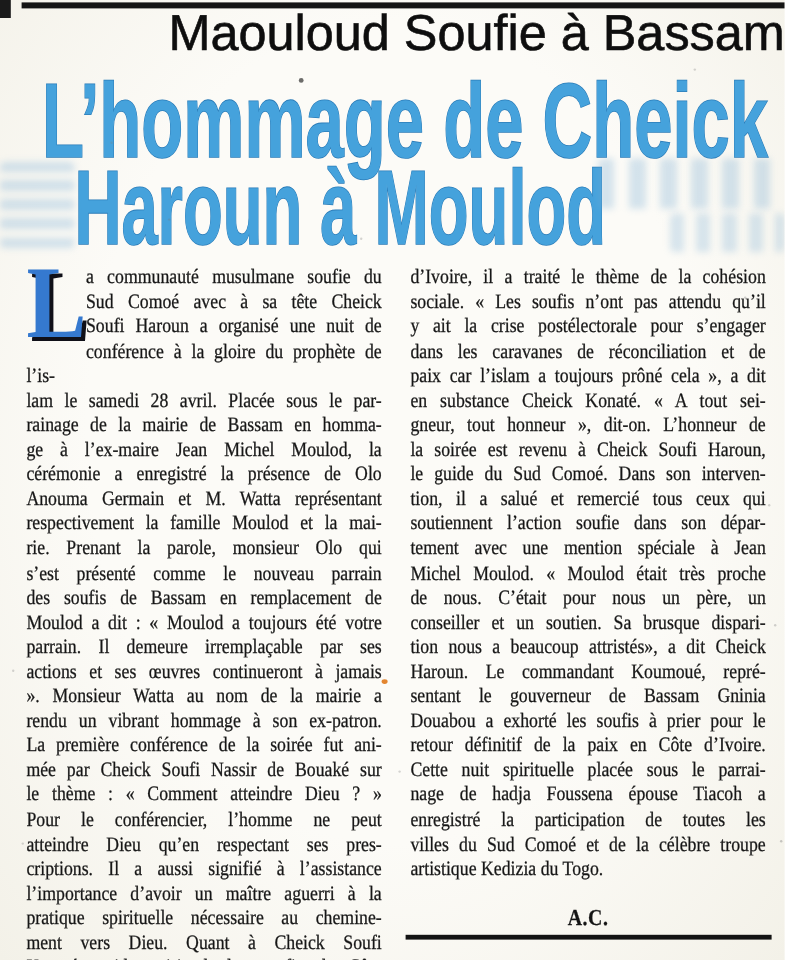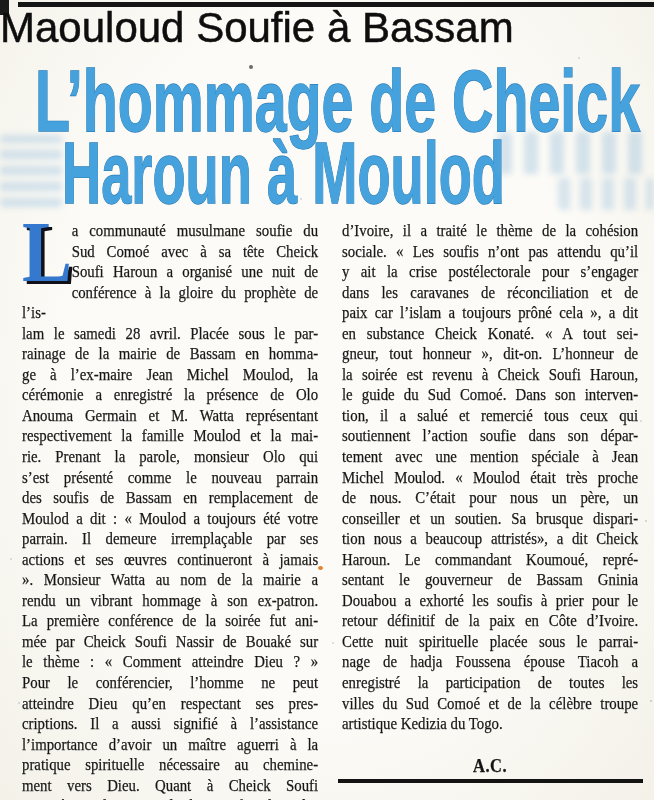--- a/index.html
+++ b/index.html
@@ -6,21 +6,21 @@
   html,body{margin:0;padding:0;}
   .page{
     position:relative; width:654px; height:800px; overflow:hidden;
     background: radial-gradient(ellipse at 50% 45%, #fcfbf7 55%, #f3f1e8 100%);
     font-family:"Liberation Serif", serif;
   }
   .top-rule{position:absolute; left:18px; top:2px; width:636px; height:5px; background:#151515;}
   .corner-mark{position:absolute; left:0; top:0; width:9px; height:15px; background:#1a1a1a;}
   .kicker{
     position:absolute; top:4px; left:0; width:100%;
-    text-align:left; font-family:"Liberation Sans", sans-serif;
+    text-align:right; font-family:"Liberation Sans", sans-serif;
     font-size:42px; line-height:48px; color:#0e0e0e;
     -webkit-text-stroke:0.5px #111;
   }
   .headline-svg{position:absolute; left:0; top:52px;}
   .headline-svg text{
     font-family:"Liberation Sans", sans-serif; font-weight:bold;
     fill:#45a2dc; stroke:#2b7cb8; stroke-width:1.3px; paint-order:stroke fill;
   }
   .ghost{position:absolute; filter:blur(3px); opacity:.5; border-radius:4px;}
   .ghost-left{

